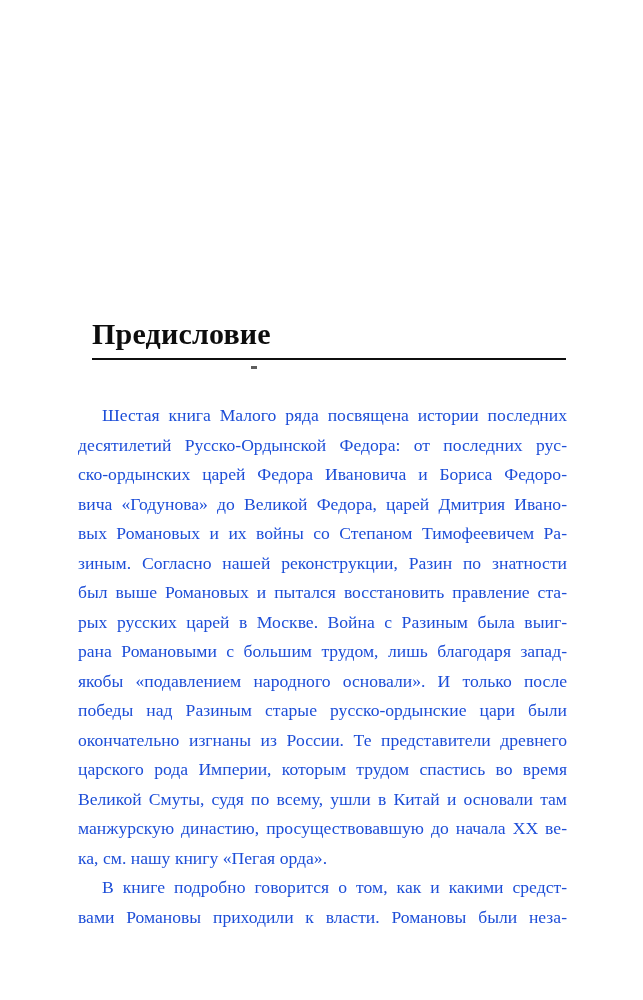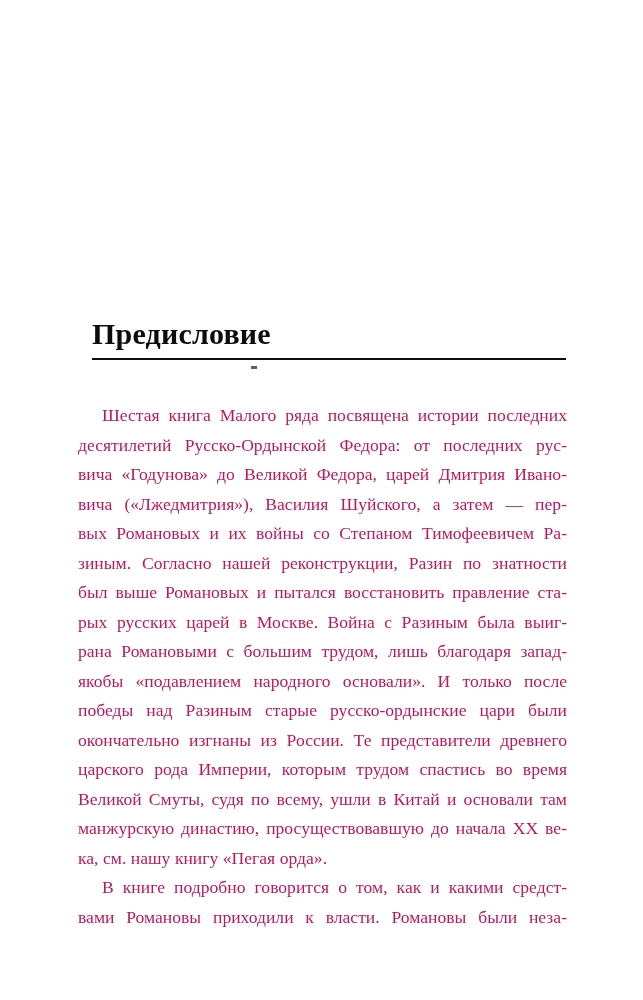--- a/index.html
+++ b/index.html
@@ -63,21 +63,21 @@
     top: 401px;
     width: 489px;
   }
 
   .para {
     margin: 0;
     font-size: 17.6px;
     line-height: 29.5px;
     text-align: justify;
     text-align-last: left;
-    color: #be185d;
+    color: #1d4ed8;
     word-spacing: 0.1px;
   }
 
   .para .line {
     display: block;
     white-space: pre;
   }
 
   
   .para .line.just {
@@ -107,22 +107,22 @@
     <div class="title-rule"></div>
   </div>
 
   <div class="scan-speck"></div>
 
   <div class="body-text">
 
     <p class="para">
       <span class="line just"><span class="indent"></span><span>Шестая книга Малого ряда посвящена истории последних</span></span>
       <span class="line just"><span>десятилетий Русско-Ордынской Федора: от последних рус-</span></span>
+      <span class="line just"><span>ско-ордынских царей Федора Ивановича и Бориса Федоро-</span></span>
       <span class="line just"><span>вича «Годунова» до Великой Федора, царей Дмитрия Ивано-</span></span>
-      <span class="line just"><span>вича («Лжедмитрия»), Василия Шуйского, а затем — пер-</span></span>
       <span class="line just"><span>вых Романовых и их войны со Степаном Тимофеевичем Ра-</span></span>
       <span class="line just"><span>зиным. Согласно нашей реконструкции, Разин по знатности</span></span>
       <span class="line just"><span>был выше Романовых и пытался восстановить правление ста-</span></span>
       <span class="line just"><span>рых русских царей в Москве. Война с Разиным была выиг-</span></span>
       <span class="line just"><span>рана Романовыми с большим трудом, лишь благодаря запад-</span></span>
       <span class="line just"><span>якобы «подавлением народного основали». И только после</span></span>
       <span class="line just"><span>победы над Разиным старые русско-ордынские цари были</span></span>
       <span class="line just"><span>окончательно изгнаны из России. Те представители древнего</span></span>
       <span class="line just"><span>царского рода Империи, которым трудом спастись во время</span></span>
       <span class="line just"><span>Великой Смуты, судя по всему, ушли в Китай и основали там</span></span>

